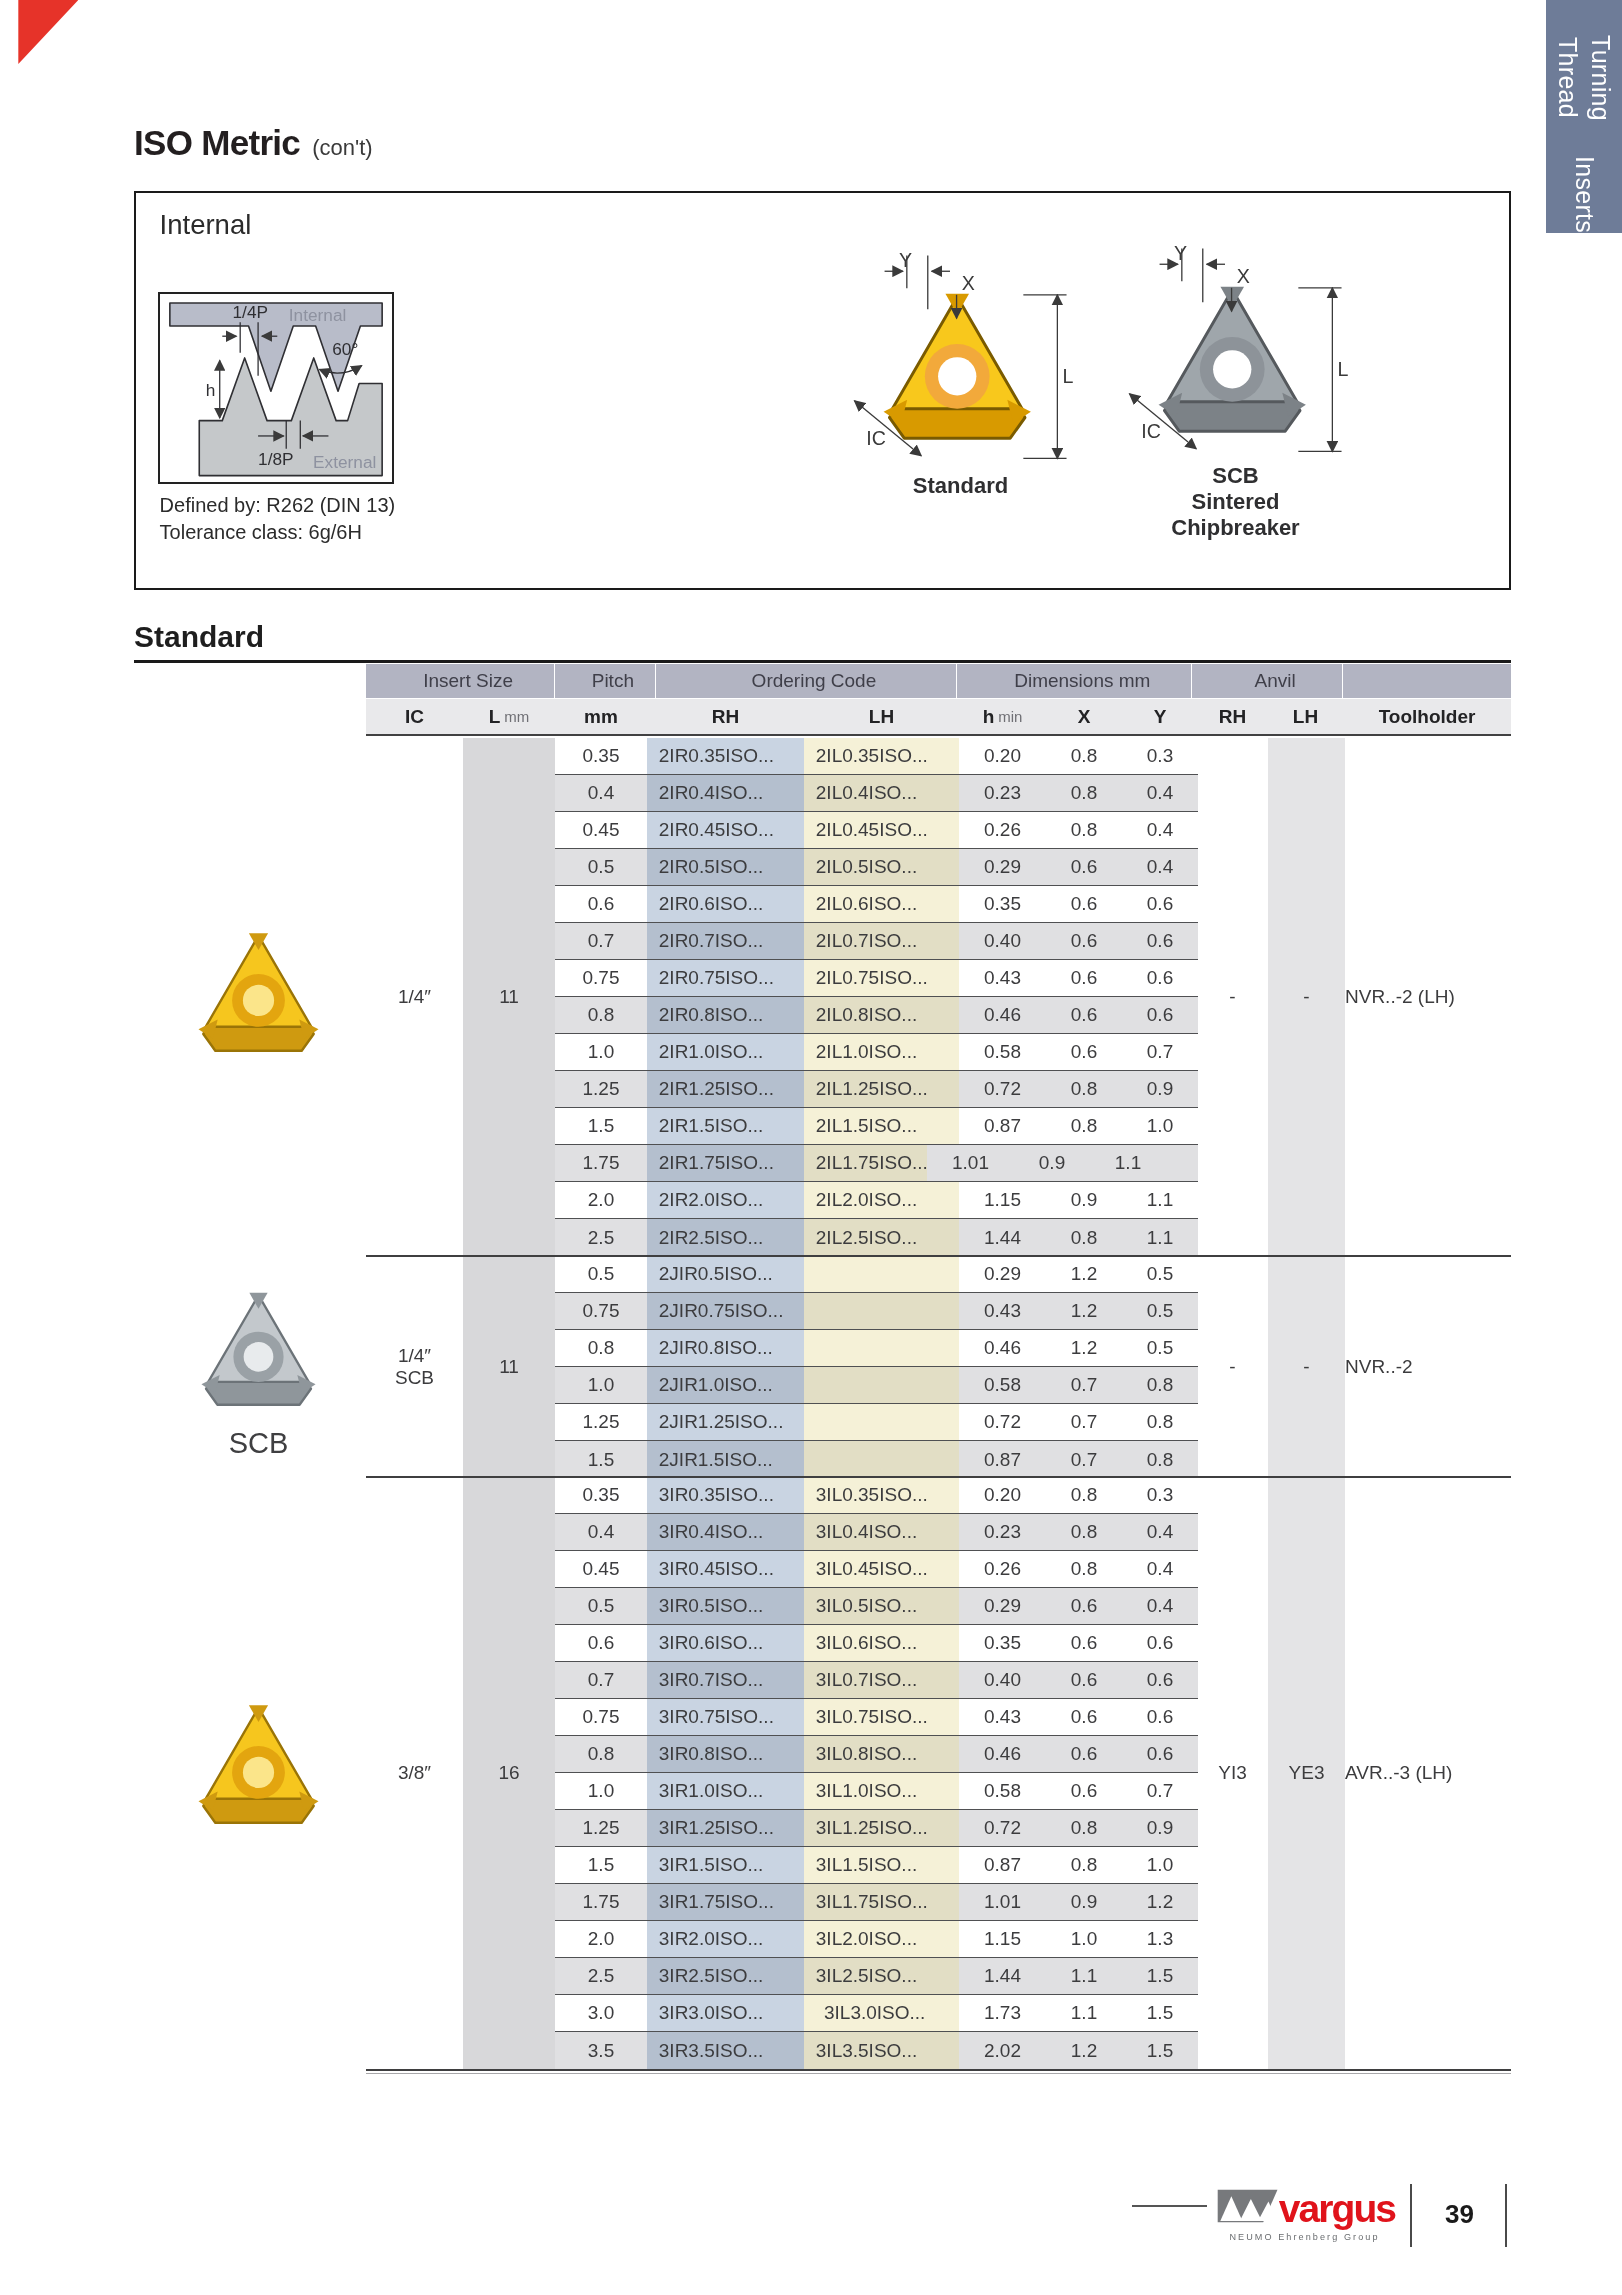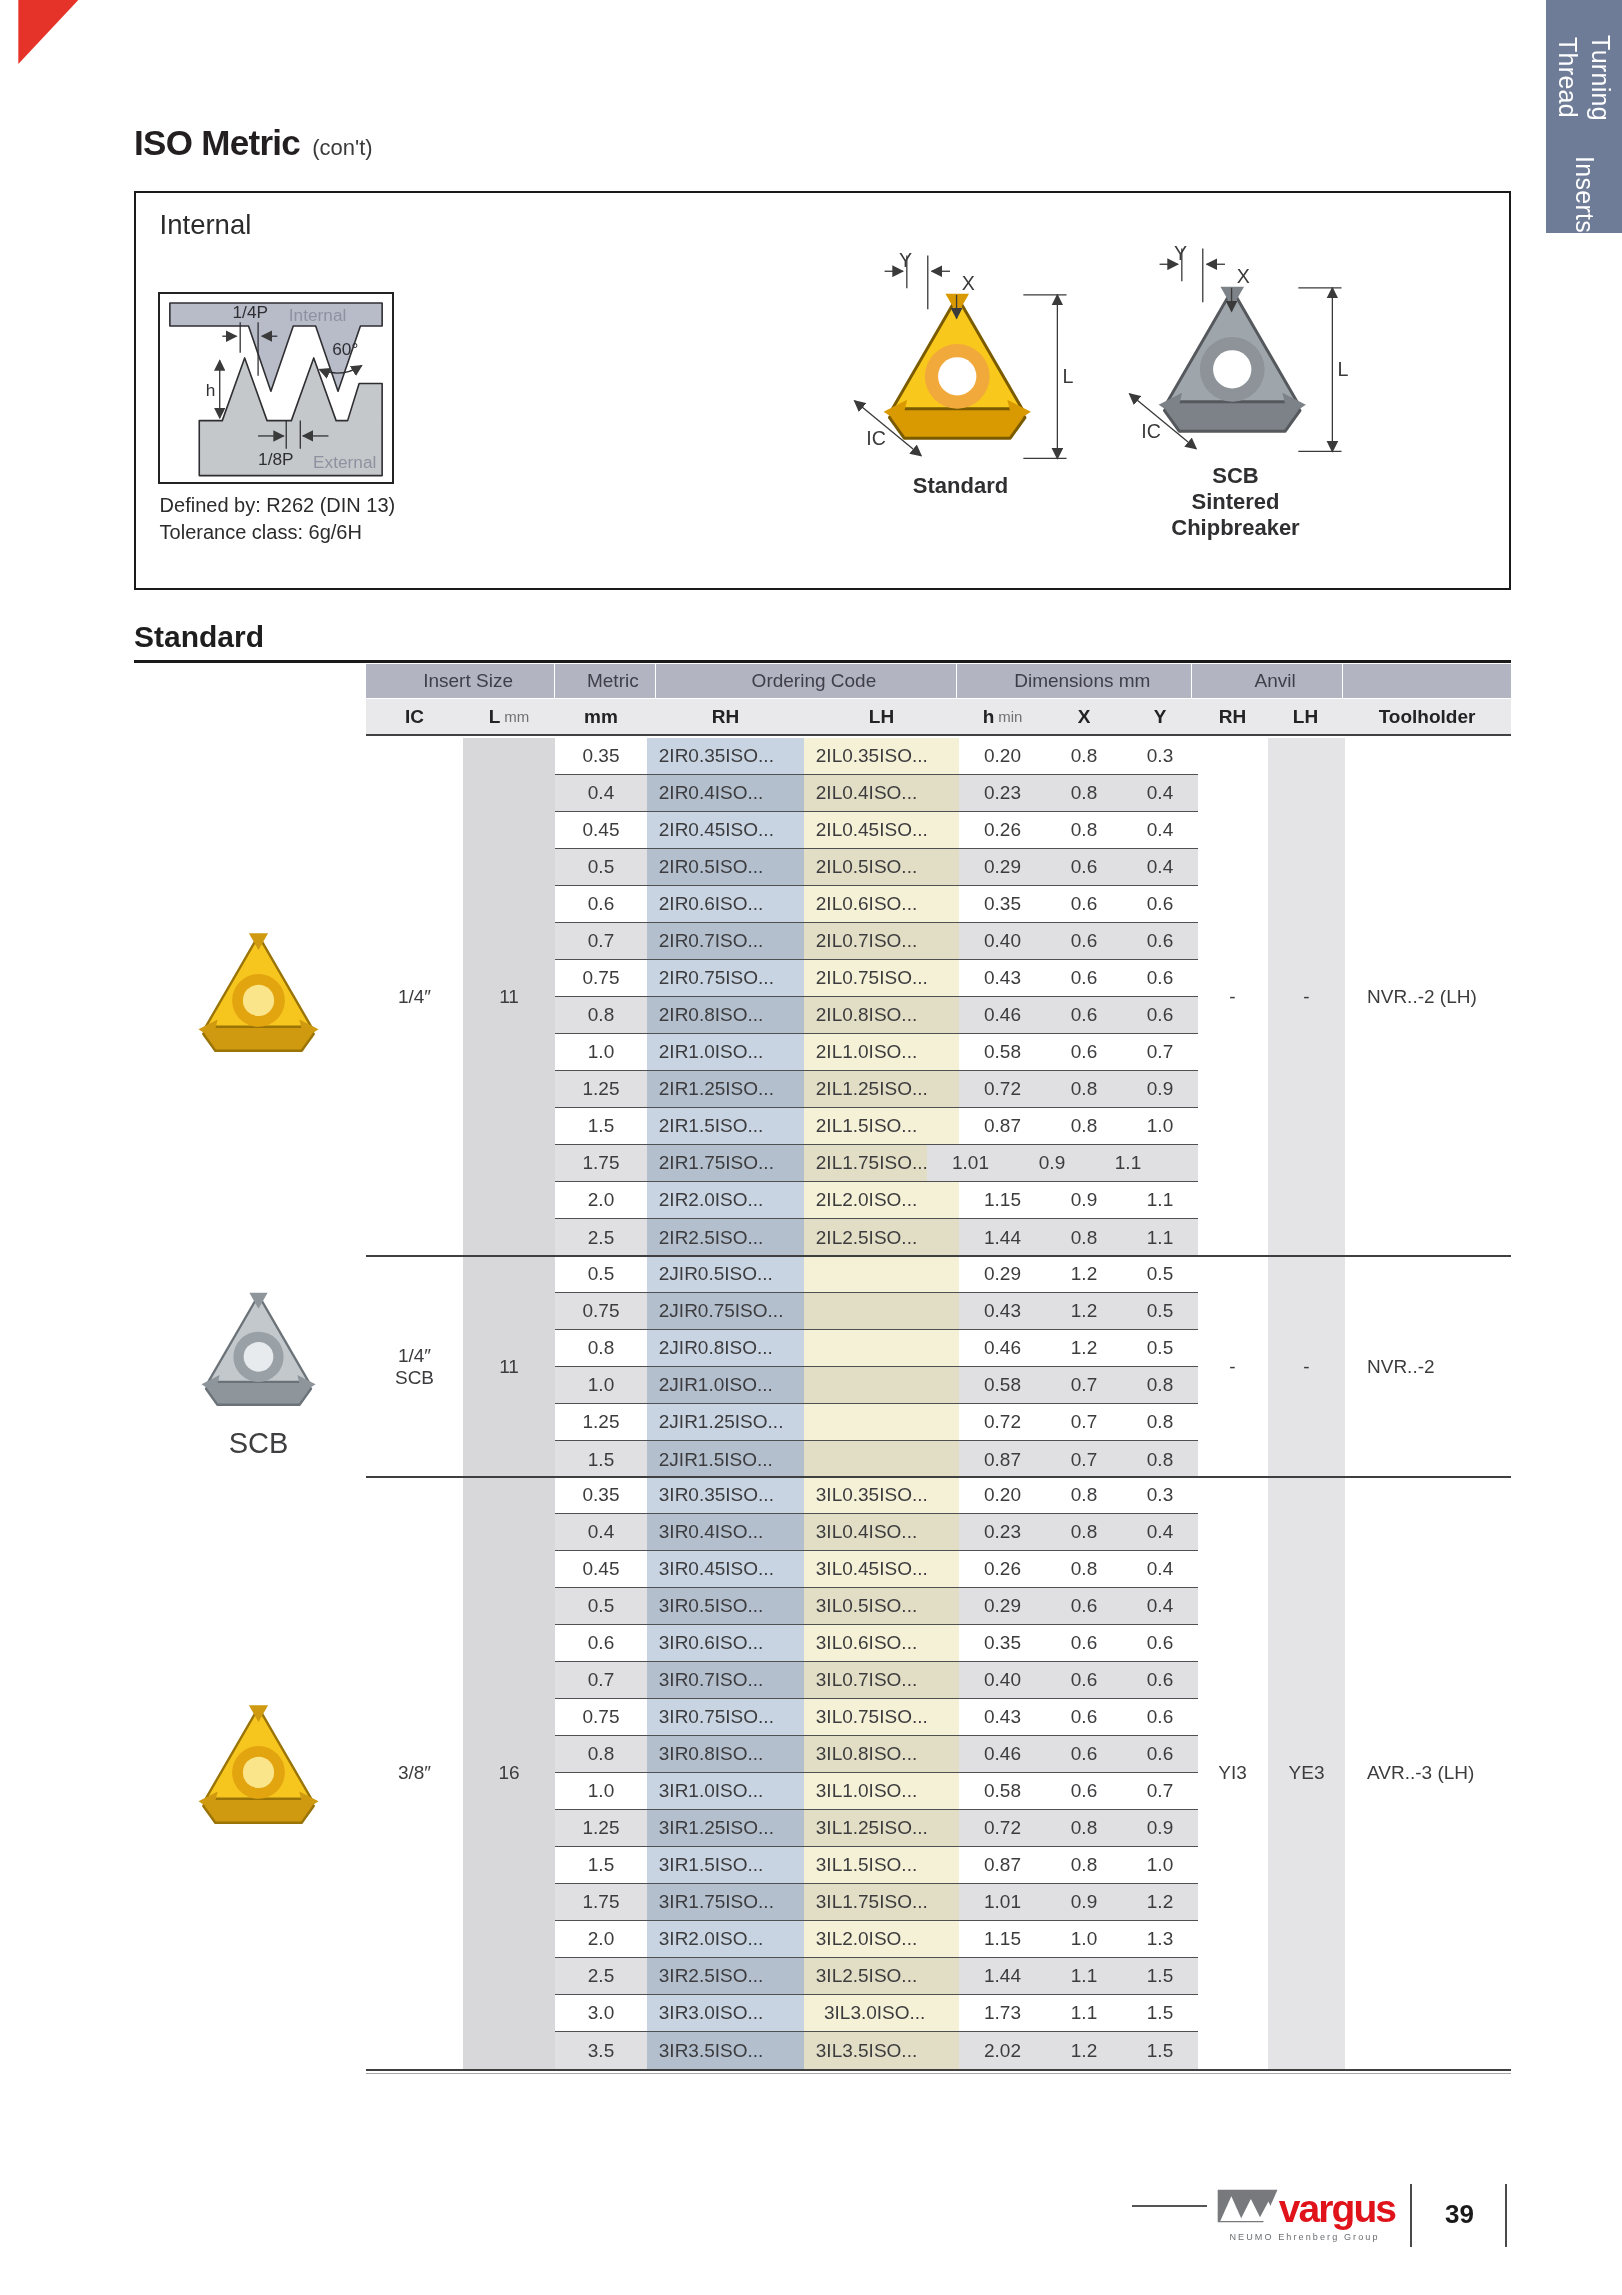--- a/index.html
+++ b/index.html
@@ -51,21 +51,21 @@
                 font-weight:bold; color:#232325; height:100%; }
   .band2-cell .sub { font-size:15px; font-weight:normal; color:#6f6f74; margin-left:3.9px; }
 
   
   .tbody { position:absolute; left:366px; top:738px; width:1145px; }
   .tgroup { position:absolute; left:0; width:1145px; }
   .gcell { position:absolute; top:0; height:100%; display:flex; flex-direction:column;
            align-items:center; justify-content:center; font-size:19px; color:#3c3c3e; }
   .gcell.lcol { background:#d8d8da; }
   .gcell.alh  { background:#e4e4e6; }
-  .gcell.tool { align-items:flex-start; padding-left:22px; }
+  .gcell.tool { align-items:flex-start; padding-left:0; }
   .trow { position:absolute; left:189px; width:643px; display:flex;
           border-bottom:1.3px solid #4f5052; }
   .trow.last { border-bottom:none; }
   .trow.odd { background:#e0e0e2; }
   .tcell { display:flex; align-items:center; justify-content:center;
            font-size:19px; color:#3c3c3e; height:100%; }
   .tcell.code { justify-content:flex-start; padding-left:11.8px; }
   .tint-rh { background:rgba(92,124,166,0.33); }
   .tint-lh { background:rgba(229,218,149,0.38); }
   .gsep { position:absolute; left:0; width:1145px; height:2px; background:#3f3f40; }
@@ -201,21 +201,21 @@
     </svg>
   <div class="photo-caption" style="left:183px; top:1427px; width:151px;">SCB</div>
 
   <svg class="photo" style="left:180px; top:1698px; --body:#f6c61e; --body-dark:#cf9a10; --edge:#9a7407; --ring:#e3a50f; --hole:#fbe58a;" viewBox="0 0 120 120" width="157" height="144">
       <use href="#insert3d"></use>
     </svg>
 
   <div class="thead">
     <div class="band1" id="band1">
         <div class="band1-seg" style="width: 189px;">Insert Size</div>
-        <div class="band1-seg" style="width: 92px;">Metric</div>
+        <div class="band1-seg" style="width: 92px;">Pitch</div>
         <div class="band1-seg" style="width: 312px;">Ordering Code</div>
         <div class="band1-seg" style="width: 239px;">Dimensions mm</div>
         <div class="band1-seg" style="width: 147px;">Anvil</div>
         <div class="band1-seg" style="width: 166px;"></div>
       </div>
     <div class="band2" id="band2">
         <div class="band2-cell" style="width: 97px;">
           <span>IC</span>
         </div>
         <div class="band2-cell" style="width: 92px;">

